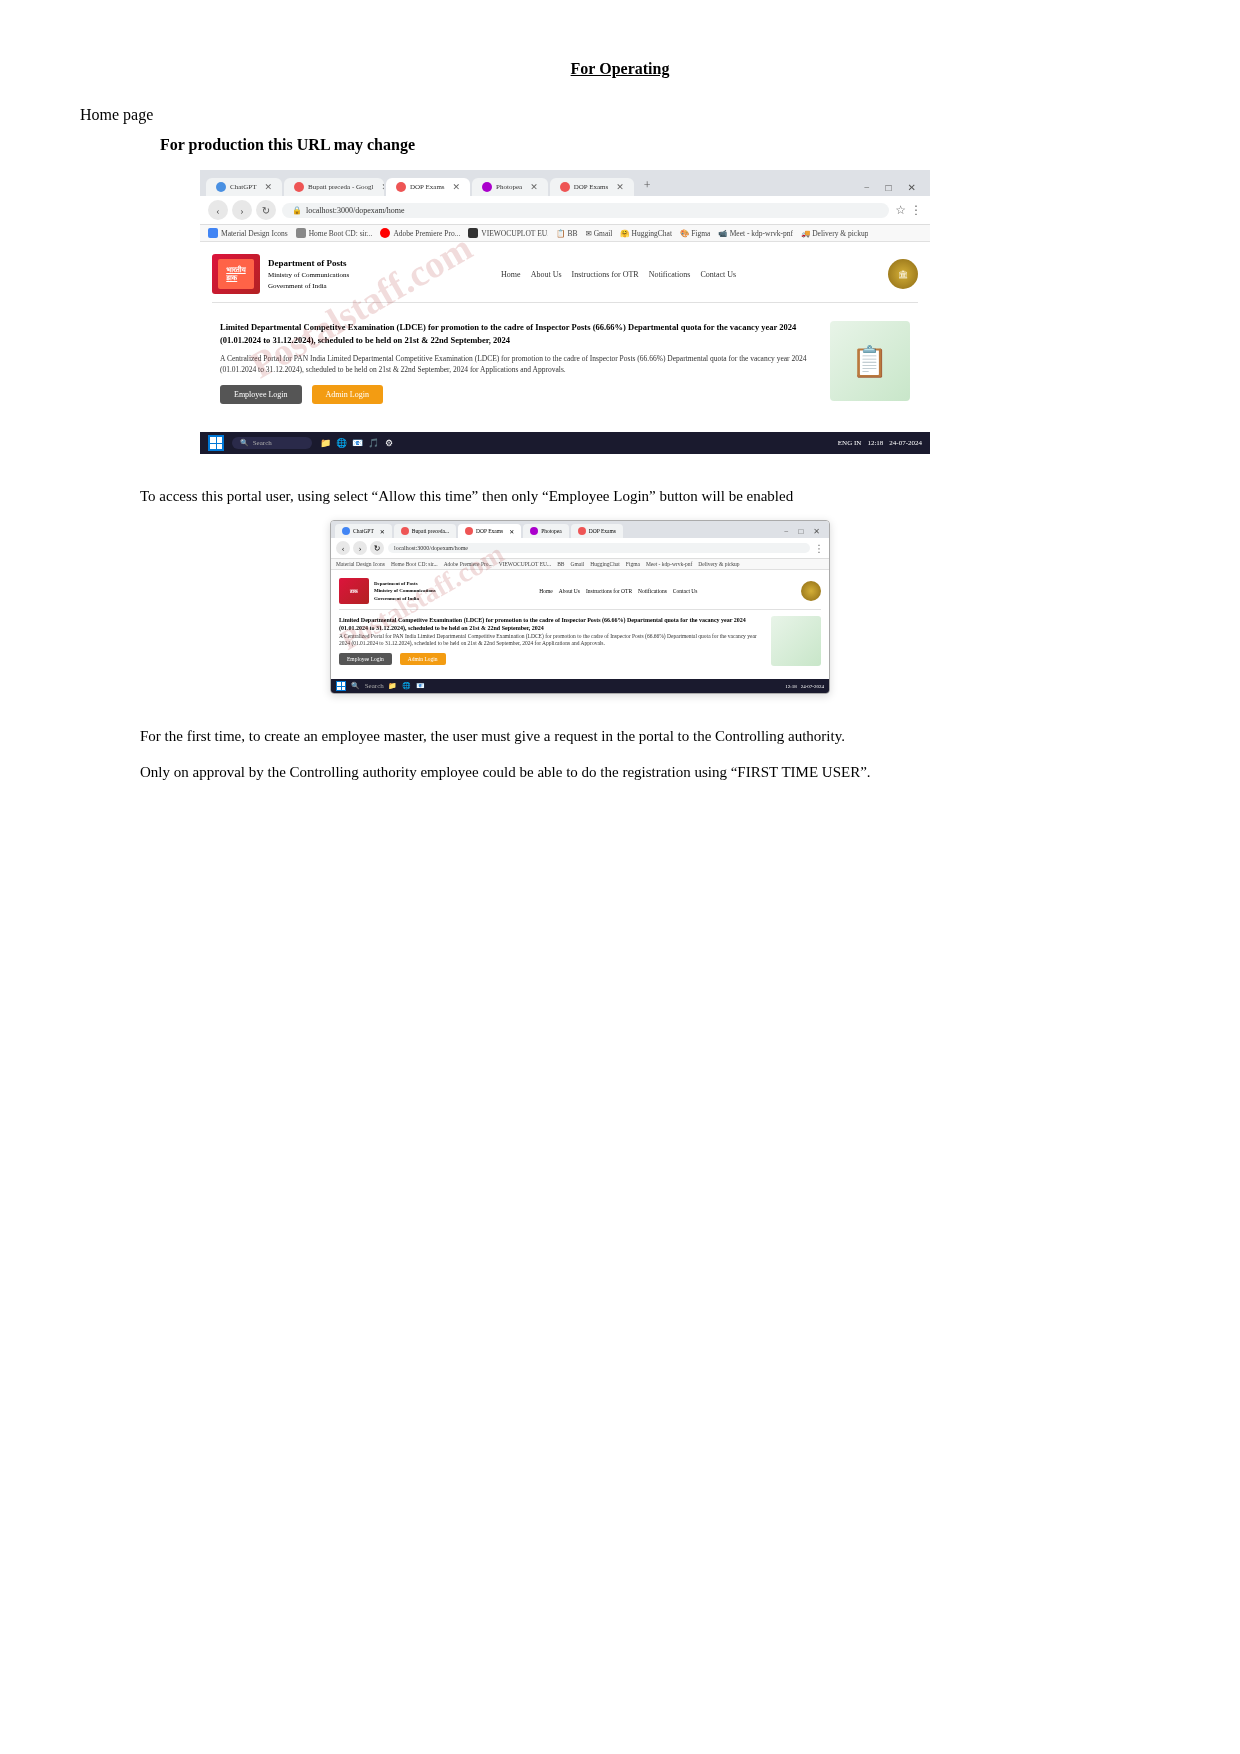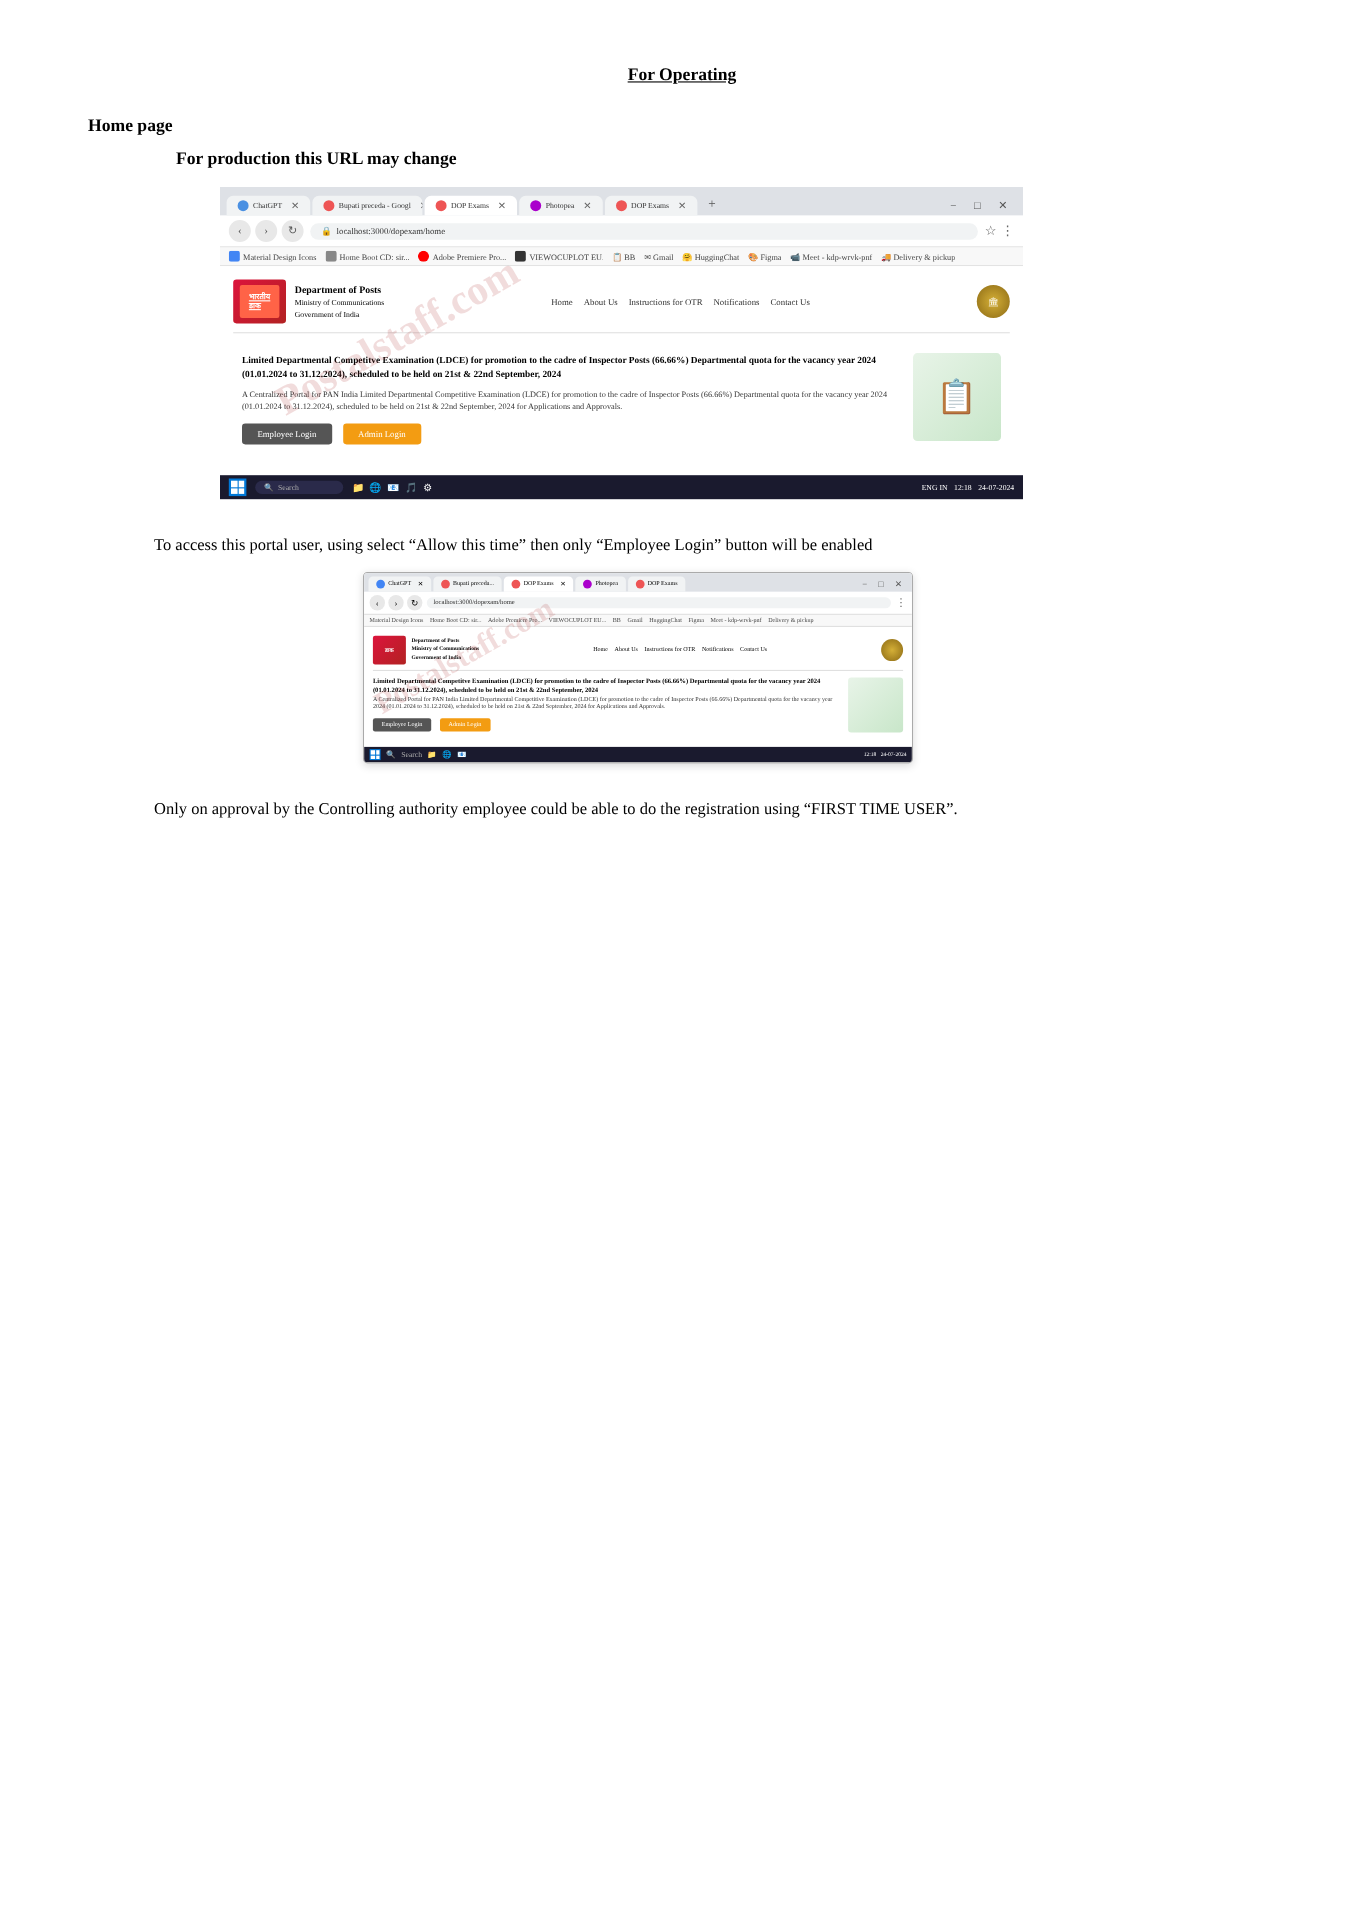--- a/index.html
+++ b/index.html
@@ -29,21 +29,21 @@
     .subtitle {
       text-align: center;
       font-size: 16px;
       font-weight: bold;
       text-decoration: underline;
       margin-bottom: 28px;
     }
 
     .section-heading {
       font-size: 16px;
-      font-weight: bold;
+      font-weight: normal;
       margin-bottom: 12px;
     }
 
     .sub-heading {
       font-size: 16px;
       font-weight: bold;
       margin-left: 80px;
       margin-bottom: 16px;
     }
 
@@ -843,17 +843,18 @@
         <span style="font-size:7px;color:#fff;">🌐</span>
         <span style="font-size:7px;color:#fff;">📧</span>
       </div>
       <div style="display:flex;align-items:center;gap:4px;">
         <span class="small-time">12:18</span>
         <span class="small-time">24-07-2024</span>
       </div>
     </div>
   </div>
 
+  <div class="body-text">For the first time, to create an employee master, the user must give a request in the portal to the Controlling authority.</div>
 
   <div class="body-text">Only on approval by the Controlling authority employee could be able to do the registration using “FIRST TIME USER”.</div>
 
 
 </div>
 
 </body></html>

